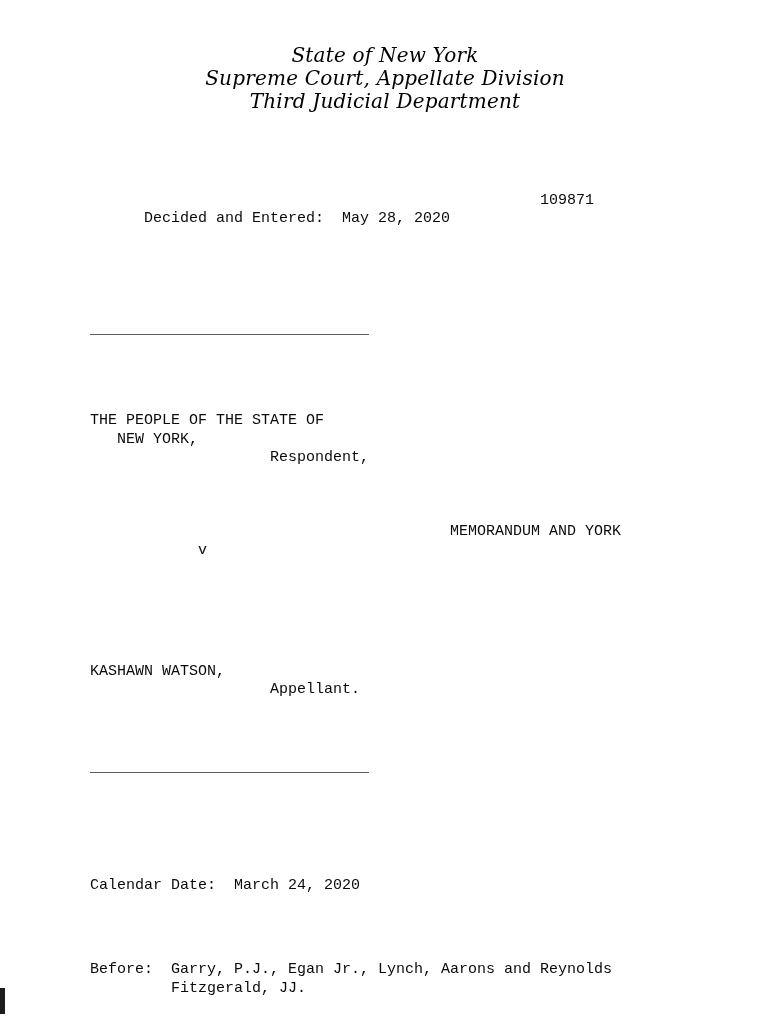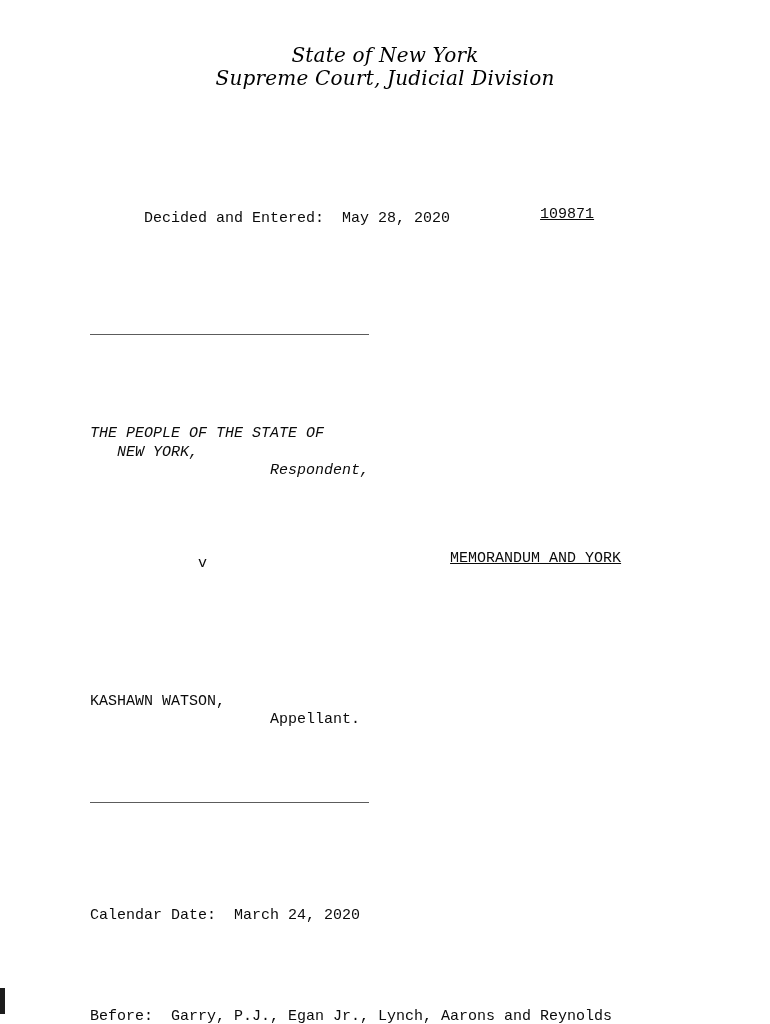--- a/index.html
+++ b/index.html
@@ -33,44 +33,45 @@
     top: 136px;
     width: 610px;
     font-family: "Liberation Mono", "DejaVu Sans Mono", monospace;
     font-size: 15px;
     line-height: 18.5px;
     white-space: pre;
     color: #0b0b0b;
   }
   .line, .block { white-space: pre; }
   .rel { position: relative; }
-  .abs { position: absolute; top: 14px; text-decoration: underline; }
+  .abs { position: absolute; top: 0; }
   .pos-docket { left: 50ch; }
   .pos-memo { left: 40ch; }
   .m4  { margin-top: 4px; }
-  .m14 { margin-top: 30px; font-style: italic; }
-  .m18 { margin-top: 27px; }
+  .m14 { margin-top: 17px; }
+  .m18 { margin-top: 10px; }
   .m32 { margin-top: 44px; }
   .artifact {
     position: absolute;
     left: 0;
     top: 988px;
     width: 5px;
     height: 26px;
     background: #1c1c1c;
   }
 </style>
 </head>
 <body>
 
 <div class="page">
 
   <div class="court-header">
     <div>State of New York</div>
-    <div>Supreme Court, Judicial Division</div>
+    <div>Supreme Court, Appellate Division</div>
+    <div>Third Judicial Department</div>
   </div>
 
   <div class="doc">
 
     <div class="line rel">
       <span>Decided and Entered:  May 28, 2020</span>
       <span class="abs pos-docket">109871</span>
     </div>
 
     <div class="line">_______________________________</div>

